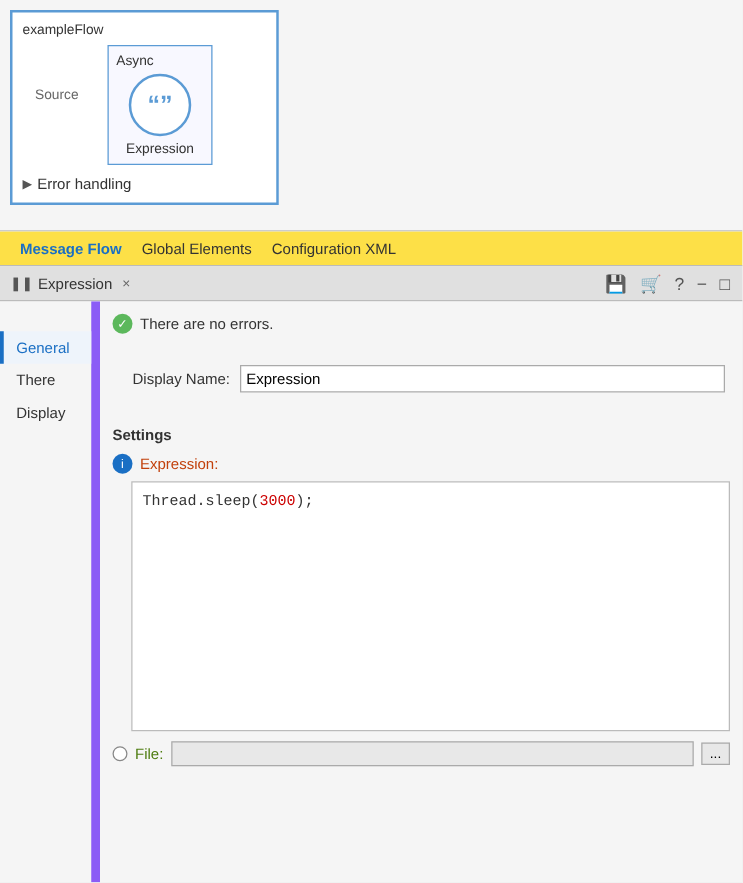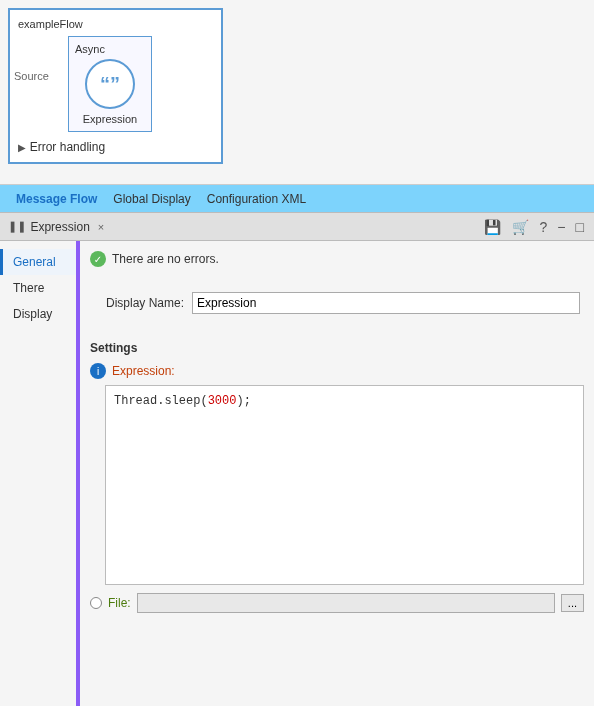--- a/index.html
+++ b/index.html
@@ -24,21 +24,21 @@
       font-size: 11px;
       color: #333;
       margin-bottom: 6px;
     }
     .async-container {
       border: 1px solid #5b9bd5;
       background: #f8f8ff;
       padding: 6px;
       display: inline-block;
       position: relative;
-      left: 50px;
+      left: 68px;
     }
     .async-label {
       font-size: 11px;
       color: #333;
       margin-bottom: 4px;
     }
     .expression-node {
       display: flex;
       flex-direction: column;
       align-items: center;
@@ -63,21 +63,21 @@
       color: #5b9bd5;
       font-weight: bold;
     }
     .expression-node-label {
       font-size: 11px;
       color: #333;
       margin-top: 4px;
     }
     .source-label {
       position: absolute;
-      left: 4px;
+      left: 18px;
       top: 60px;
       font-size: 11px;
       color: #666;
     }
     .error-handling {
       display: flex;
       align-items: center;
       margin-top: 8px;
       cursor: pointer;
     }
@@ -86,21 +86,21 @@
       margin-right: 4px;
       color: #555;
     }
     .error-handling-label {
       font-size: 12px;
       color: #333;
     }
 
     
     .tab-bar {
-      background: #7dd3fc;
+      background: #fde047;
       border-bottom: 1px solid #bbb;
       padding: 0 8px;
       display: flex;
       align-items: center;
       height: 28px;
     }
     .tab-item {
       font-size: 12px;
       color: #333;
       padding: 4px 8px;
@@ -161,22 +161,22 @@
     .panel-body {
       display: flex;
       flex: 1;
       overflow: hidden;
     }
 
     
     .sidebar-nav {
       width: 80px;
       background: #f5f5f5;
-      border-right: 4px solid #8b5cf6;
-      padding-top: 8px;
+      border-right: 7px solid #8b5cf6;
+      padding-top: 24px;
     }
     .nav-item {
       padding: 6px 10px;
       font-size: 12px;
       color: #333;
       cursor: pointer;
       border-left: 3px solid transparent;
     }
     .nav-item.active {
       border-left: 3px solid #1a6fc4;
@@ -337,21 +337,21 @@
     </div>
     <div class="error-handling">
       <span class="error-handling-arrow">▶</span>
       <span class="error-handling-label">Error handling</span>
     </div>
   </div>
 </div>
 
 <div class="tab-bar">
   <span class="tab-item active">Message Flow</span>
-  <span class="tab-item">Global Display</span>
+  <span class="tab-item">Global Elements</span>
   <span class="tab-item">Configuration XML</span>
 </div>
 
 <div class="panel-container">
   <div class="panel-header">
     <div class="panel-header-left">
       <span class="panel-tab-icon">❚❚</span>
       <span class="panel-tab-label">Expression</span>
       <span class="panel-close-btn">×</span>
     </div>

